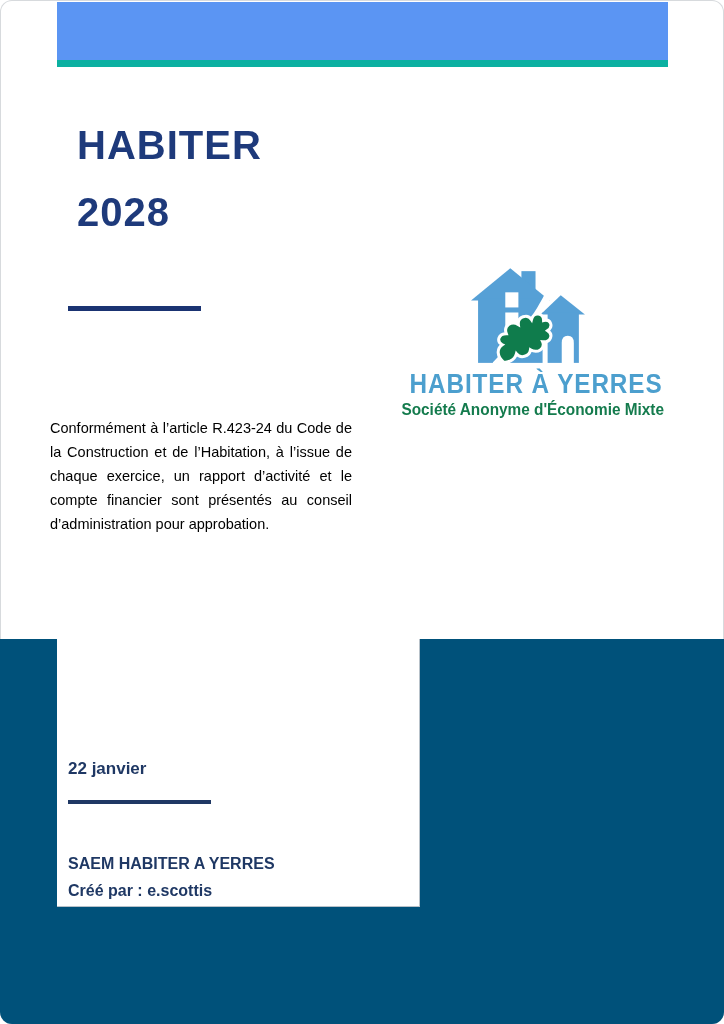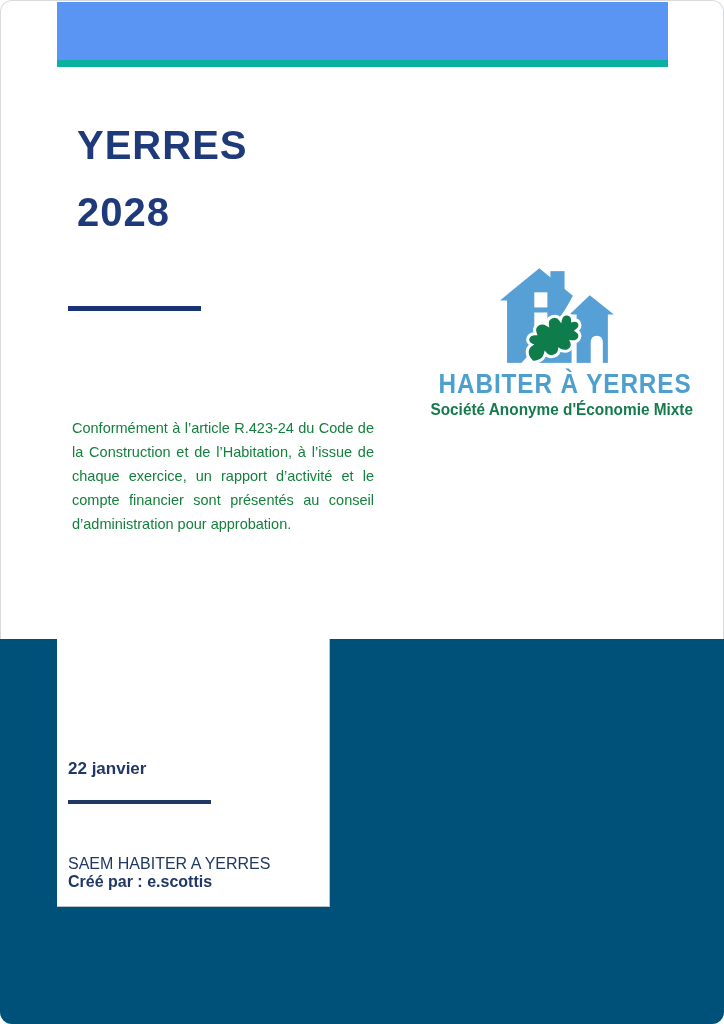--- a/index.html
+++ b/index.html
@@ -40,21 +40,21 @@
     color: #1E3A7B;
   }
   .title-underline {
     position: absolute;
     left: 68px; top: 306px;
     width: 133px; height: 5px;
     background: #1A3372;
   }
   .logo {
     position: absolute;
-    left: 425px; top: 264px;
+    left: 396px; top: 264px;
     width: 272px;
     text-align: center;
   }
   .logo svg {
     display: block;
     margin: 0 auto;
   }
   .logo-name {
     margin-top: 4px;
     font-size: 27px;
@@ -69,38 +69,38 @@
     margin-top: 1px;
     font-size: 16px;
     font-weight: bold;
     color: #147B4D;
     white-space: nowrap;
     transform: scaleX(0.96);
     transform-origin: center top;
   }
   .intro {
     position: absolute;
-    left: 72px; top: 416px;
+    left: 50px; top: 416px;
     width: 302px;
     margin: 0;
     font-size: 14.5px;
     line-height: 24px;
     text-align: justify;
-    color: #15803d;
+    color: #000000;
   }
   .bottom-panel {
     position: absolute;
     left: 0; top: 639px;
     width: 724px; height: 385px;
     background: #00517A;
   }
   .footer-card {
     position: absolute;
     left: 57px; top: 639px;
-    width: 273px; height: 268px;
+    width: 363px; height: 268px;
     background: #ffffff;
     border-right: 1px solid #b7c1c9;
     border-bottom: 1px solid #b7c1c9;
     box-sizing: border-box;
   }
   .footer-date {
     position: absolute;
     left: 11px; top: 120px;
     font-size: 17px;
     font-weight: bold;
@@ -109,41 +109,41 @@
   .footer-date-underline {
     position: absolute;
     left: 11px; top: 161px;
     width: 143px; height: 4px;
     background: #1F3864;
   }
   .footer-company {
     position: absolute;
     left: 11px; top: 216px;
     font-size: 16px;
-    font-weight: normal;
+    font-weight: bold;
     color: #1F3864;
   }
   .footer-created-by {
     position: absolute;
-    left: 11px; top: 234px;
+    left: 11px; top: 243px;
     font-size: 16px;
     font-weight: bold;
     color: #1F3864;
   }
 </style>
 </head>
 <body>
 
 <div class="page">
 
   <div class="top-bar"></div>
   <div class="teal-bar"></div>
 
   <h1 class="title">
-    <div>YERRES</div>
+    <div>HABITER</div>
     <div>2028</div>
   </h1>
   <div class="title-underline"></div>
 
   <div class="logo">
     <svg viewBox="0 0 125 100" width="126" height="101" aria-hidden="true">
 
       <g fill="#56A0D6">
         <rect x="52" y="7" width="14" height="26"></rect>
         <polygon points="2,36 41,4 80,36"></polygon>

